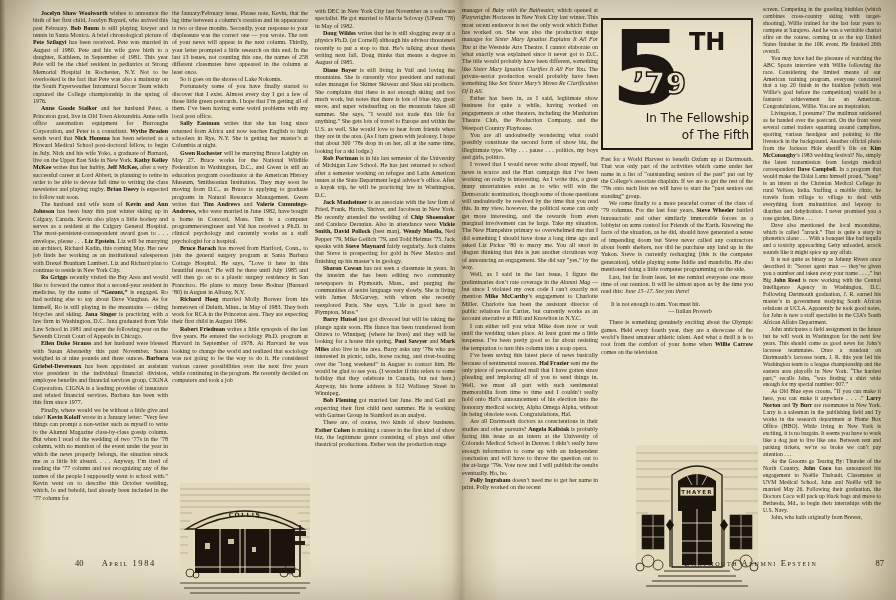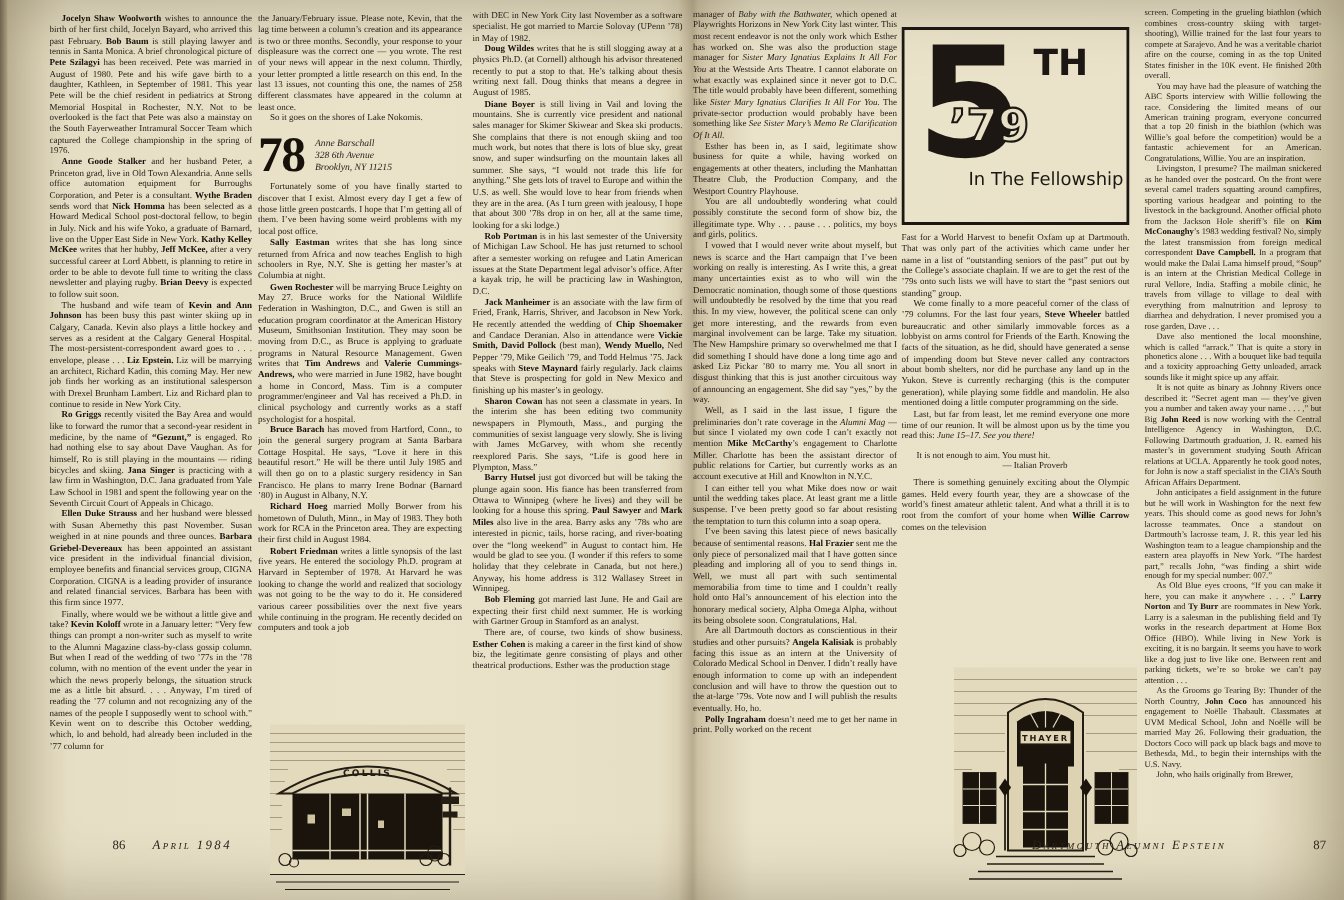--- a/index.html
+++ b/index.html
@@ -35,21 +35,21 @@
   
   .fellow-box{box-sizing:border-box;width:152px;height:132px;border:2px solid #1c1712;margin:10px 0 6px 0;padding:4px 2px 2px 2px;background:rgba(236,228,204,.35);}
   .fellow-lines{font-family:"DejaVu Sans",sans-serif;font-size:12px;line-height:16.5px;text-align:right;color:#1c1712;}
   .fellow-lines div{text-indent:0;}
   
   .proverb{margin:5px 0 4px 0;}
   .proverb p{text-indent:10px;}
   .proverb .attr{text-indent:0;text-align:center;padding-left:26px;}
   
   .footer{position:absolute;top:558px;font-size:8.5px;color:#2a231a;white-space:nowrap;}
-  .footer .foot-title{font-variant:small-caps;letter-spacing:1.6px;font-style:italic;}
+  .footer .foot-title{font-variant:small-caps;letter-spacing:1.6px;}
   .footer-left{left:75px;}
   .footer-left .pagenum{margin-right:16px;}
   .footer-right{right:12px;}
   .footer-right .pagenum{margin-left:16px;padding-left:40px;}
   
   .illus{position:absolute;}
   .illus-collis{left:178px;top:477px;}
   .illus-thayer{left:176px;top:441px;}
   svg text{font-family:"DejaVu Sans",sans-serif;}
 </style>
@@ -68,28 +68,20 @@
         <p><b>Ro Griggs</b> recently visited the Bay Area and would like to forward the rumor that a second-year resident in medicine, by the name of <b>“Gezunt,”</b> is engaged. Ro had nothing else to say about Dave Vaughan. As for himself, Ro is still playing in the mountains — riding bicycles and skiing. <b>Jana Singer</b> is practicing with a law firm in Washington, D.C. Jana graduated from Yale Law School in 1981 and spent the following year on the Seventh Circuit Court of Appeals in Chicago.</p>
         <p><b>Ellen Duke Strauss</b> and her husband were blessed with Susan Abernethy this past November. Susan weighed in at nine pounds and three ounces. <b>Barbara Griebel-Devereaux</b> has been appointed an assistant vice president in the individual financial division, employee benefits and financial services group, CIGNA Corporation. CIGNA is a leading provider of insurance and related financial services. Barbara has been with this firm since 1977.</p>
         <p>Finally, where would we be without a little give and take? <b>Kevin Koloff</b> wrote in a January letter: “Very few things can prompt a non-writer such as myself to write to the Alumni Magazine class-by-class gossip column. But when I read of the wedding of two ’77s in the ’78 column, with no mention of the event under the year in which the news properly belongs, the situation struck me as a little bit absurd. . . . Anyway, I’m tired of reading the ’77 column and not recognizing any of the names of the people I supposedly went to school with.” Kevin went on to describe this October wedding, which, lo and behold, had already been included in the ’77 column for</p>
       </div>
 
     <div class="col lcol2">
       <div class="pgroup cont-first">
           <p>the January/February issue. Please note, Kevin, that the lag time between a column’s creation and its appearance is two or three months. Secondly, your response to your displeasure was the correct one — you wrote. The rest of your news will appear in the next column. Thirdly, your letter prompted a little research on this end. In the last 13 issues, not counting this one, the names of 258 different classmates have appeared in the column at least once.</p>
           <p>So it goes on the shores of Lake Nokomis.</p>
         </div>
-      <div class="class-head">
-        <span class="class-num">78</span>
-        <span class="class-addr">
-          <span>Anne Barschall</span>
-          <span>328 6th Avenue</span>
-          <span>Brooklyn, NY 11215</span>
-        </span>
-      </div>
       <div class="pgroup">
           <p>Fortunately some of you have finally started to discover that I exist. Almost every day I get a few of those little green postcards. I hope that I’m getting all of them. I’ve been having some weird problems with my local post office.</p>
           <p><b>Sally Eastman</b> writes that she has long since returned from Africa and now teaches English to high schoolers in Rye, N.Y. She is getting her master’s at Columbia at night.</p>
           <p><b>Gwen Rochester</b> will be marrying Bruce Leighty on May 27. Bruce works for the National Wildlife Federation in Washington, D.C., and Gwen is still an education program coordinator at the American History Museum, Smithsonian Institution. They may soon be moving from D.C., as Bruce is applying to graduate programs in Natural Resource Management. Gwen writes that <b>Tim Andrews</b> and <b>Valerie Cummings-Andrews,</b> who were married in June 1982, have bought a home in Concord, Mass. Tim is a computer programmer/engineer and Val has received a Ph.D. in clinical psychology and currently works as a staff psychologist for a hospital.</p>
           <p><b>Bruce Barach</b> has moved from Hartford, Conn., to join the general surgery program at Santa Barbara Cottage Hospital. He says, “Love it here in this beautiful resort.” He will be there until July 1985 and will then go on to a plastic surgery residency in San Francisco. He plans to marry Irene Bodnar (Barnard ’80) in August in Albany, N.Y.</p>
           <p><b>Richard Hoeg</b> married Molly Borwer from his hometown of Duluth, Minn., in May of 1983. They both work for RCA in the Princeton area. They are expecting their first child in August 1984.</p>
           <p><b>Robert Friedman</b> writes a little synopsis of the last five years. He entered the sociology Ph.D. program at Harvard in September of 1978. At Harvard he was looking to change the world and realized that sociology was not going to be the way to do it. He considered various career possibilities over the next five years while continuing in the program. He recently decided on computers and took a job</p>
         </div>
     </div>
 
@@ -153,21 +145,21 @@
           <circle cx="18" cy="98" r="3"></circle>
       </g>
       <g stroke="#241d13" stroke-width="0.8">
         <line x1="2" y1="106" x2="132" y2="106"></line>
           <line x1="6" y1="111" x2="128" y2="111"></line>
           <line x1="12" y1="116" x2="122" y2="116"></line>
       </g>
     </svg>
 
     <div class="footer footer-left">
-      <span class="pagenum">86</span>
+      <span class="pagenum">40</span>
       <span class="foot-title">April 1984</span>
     </div>
   </div>
 
   <div class="spine"></div>
 
   <div class="page page-right">
 
     <div class="col rcolA pgroup cont-first">
         <p>manager of <i>Baby with the Bathwater,</i> which opened at Playwrights Horizons in New York City last winter. This most recent endeavor is not the only work which Esther has worked on. She was also the production stage manager for <i>Sister Mary Ignatius Explains It All For You</i> at the Westside Arts Theatre. I cannot elaborate on what exactly was explained since it never got to D.C. The title would probably have been different, something like <i>Sister Mary Ignatius Clarifies It All For You.</i> The private-sector production would probably have been something like <i>See Sister Mary’s Memo Re Clarification Of It All.</i></p>
@@ -184,20 +176,21 @@
     <div class="col rcolB">
 
       <div class="fellow-box">
         <svg width="144" height="84" viewBox="0 0 144 84">
           <text x="6" y="80" font-size="102" font-weight="bold" font-family="DejaVu Sans, sans-serif" fill="#1c1712">5</text>
           <text x="84" y="26" font-size="24" font-weight="bold" font-family="DejaVu Sans, sans-serif" fill="#1c1712">TH</text>
           <text x="28" y="70" font-size="30" font-weight="bold" font-family="DejaVu Sans, sans-serif" fill="#e8e0c6" stroke="#1c1712" stroke-width="1.4">’79</text>
         </svg>
         <div class="fellow-lines">
           <div>In The Fellowship</div>
+          <div>of The Fifth</div>
         </div>
       </div>
       <div class="pgroup cont-first">
           <p>Fast for a World Harvest to benefit Oxfam up at Dartmouth. That was only part of the activities which came under her name in a list of “outstanding seniors of the past” put out by the College’s associate chaplain. If we are to get the rest of the ’79s onto such lists we will have to start the “past seniors out standing” group.</p>
           <p>We come finally to a more peaceful corner of the class of ’79 columns. For the last four years, <b>Steve Wheeler</b> battled bureaucratic and other similarly immovable forces as a lobbyist on arms control for Friends of the Earth. Knowing the facts of the situation, as he did, should have generated a sense of impending doom but Steve never called any contractors about bomb shelters, nor did he purchase any land up in the Yukon. Steve is currently recharging (this is the computer generation), while playing some fiddle and mandolin. He also mentioned doing a little computer programming on the side.</p>
           <p>Last, but far from least, let me remind everyone one more time of our reunion. It will be almost upon us by the time you read this: <i>June 15–17. See you there!</i></p>
         </div>
       <div class="proverb">
         <p>It is not enough to aim. You must hit.</p>
         <p class="attr">— Italian Proverb</p>

